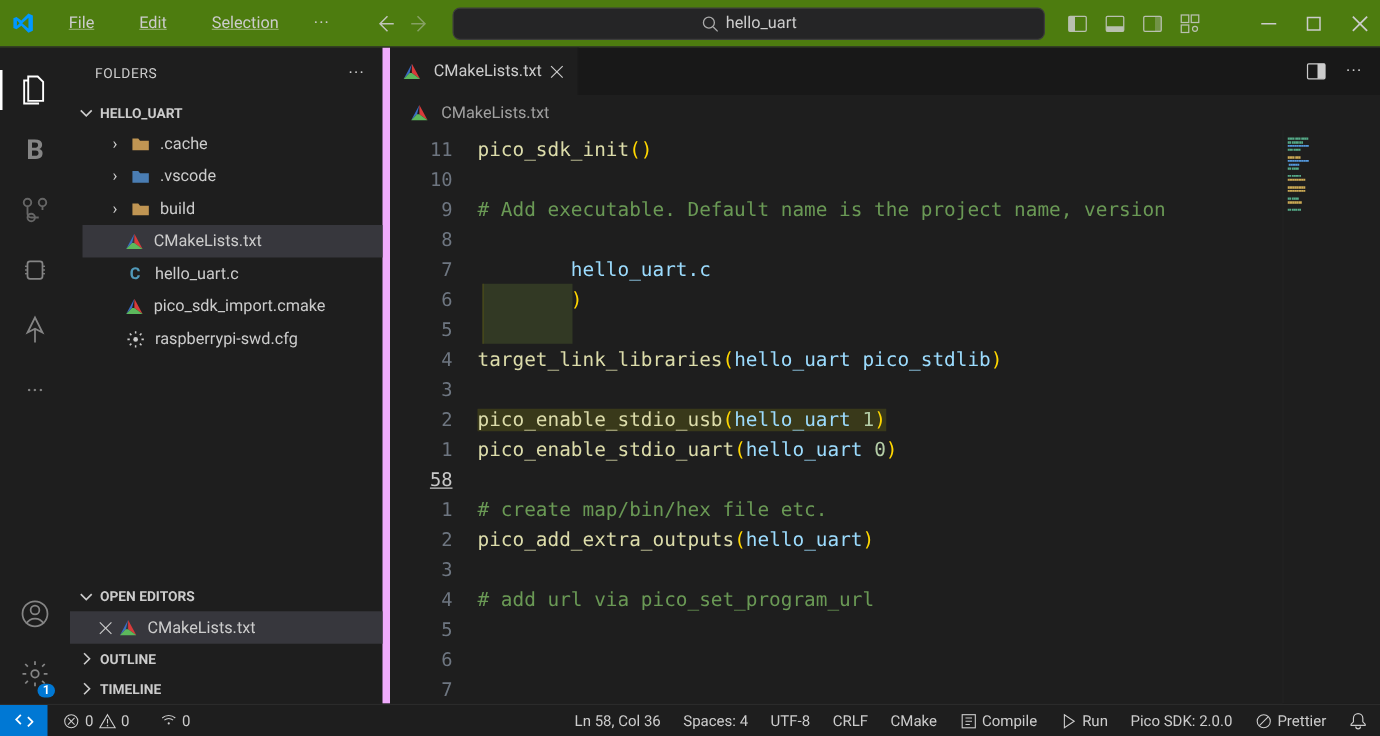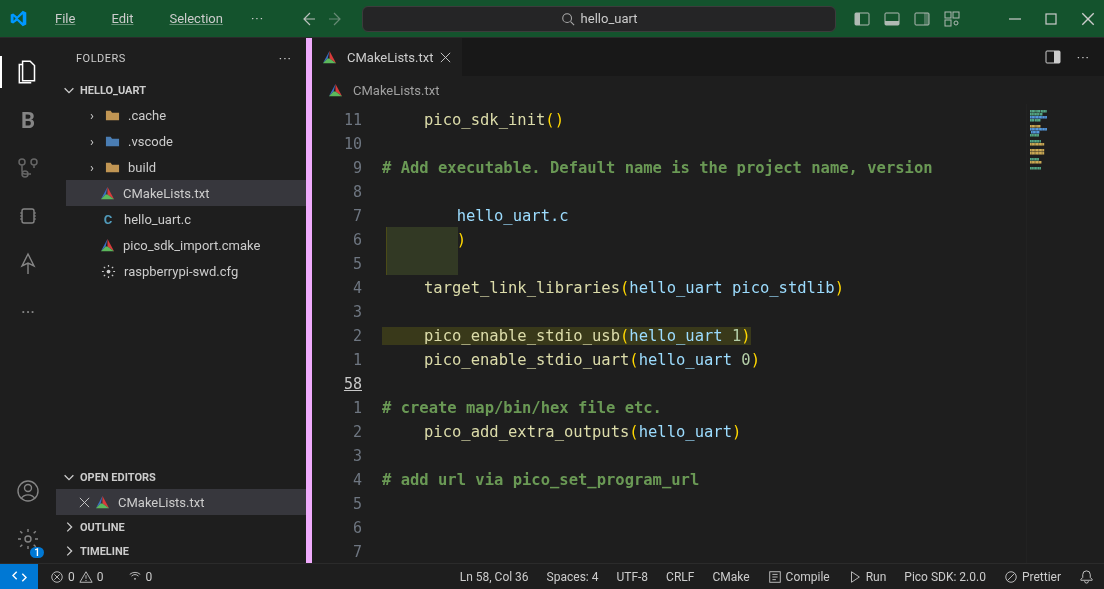--- a/index.html
+++ b/index.html
@@ -9,21 +9,21 @@
   color: #cccccc;
   font-size: 13px;
   width: 1104px;
   height: 589px;
   overflow: hidden;
   display: flex;
   flex-direction: column;
 }
 .titlebar {
   height: 38px;
-  background: #14532d;
+  background: #4d7c0f;
   display: flex;
   align-items: center;
   padding: 0 8px 0 10px;
   border-bottom: 1px solid #2b2b2b;
   text-align: center;
 }
 .vscode-logo {
   width: 17px; height: 17px;
   margin-right: 12px;
 }
@@ -180,22 +180,22 @@
 .gutter .current { color: #c8c8c8; text-decoration: underline; }
 .code {
   flex: 1;
   font-family: Consolas, monospace;
   font-size: 15.5px;
   padding-top: 4px;
   color: #d4d4d4;
   position:relative;
 }
 .code .line { height: 24px; white-space: pre; line-height:24px;}
-.tk-fn { color: #dcdcaa; margin-left: 42px; }
-.tk-cmt { color: #6a9955; font-weight: bold; }
+.tk-fn { color: #dcdcaa; }
+.tk-cmt { color: #6a9955; }
 .tk-br { color: #ffd700;}
 .tk-num { color: #b5cea8;}
 .tk-id { color: #9cdcfe;}
 .line-hl { background: rgba(255,255,0,0.12); display:inline;text-align:right;}
 .indent-guide {
   position:absolute;
   top: 123px;
   left: 4px;
   width: 72px; height: 48px;
   background: rgba(90,110,50,0.35);

